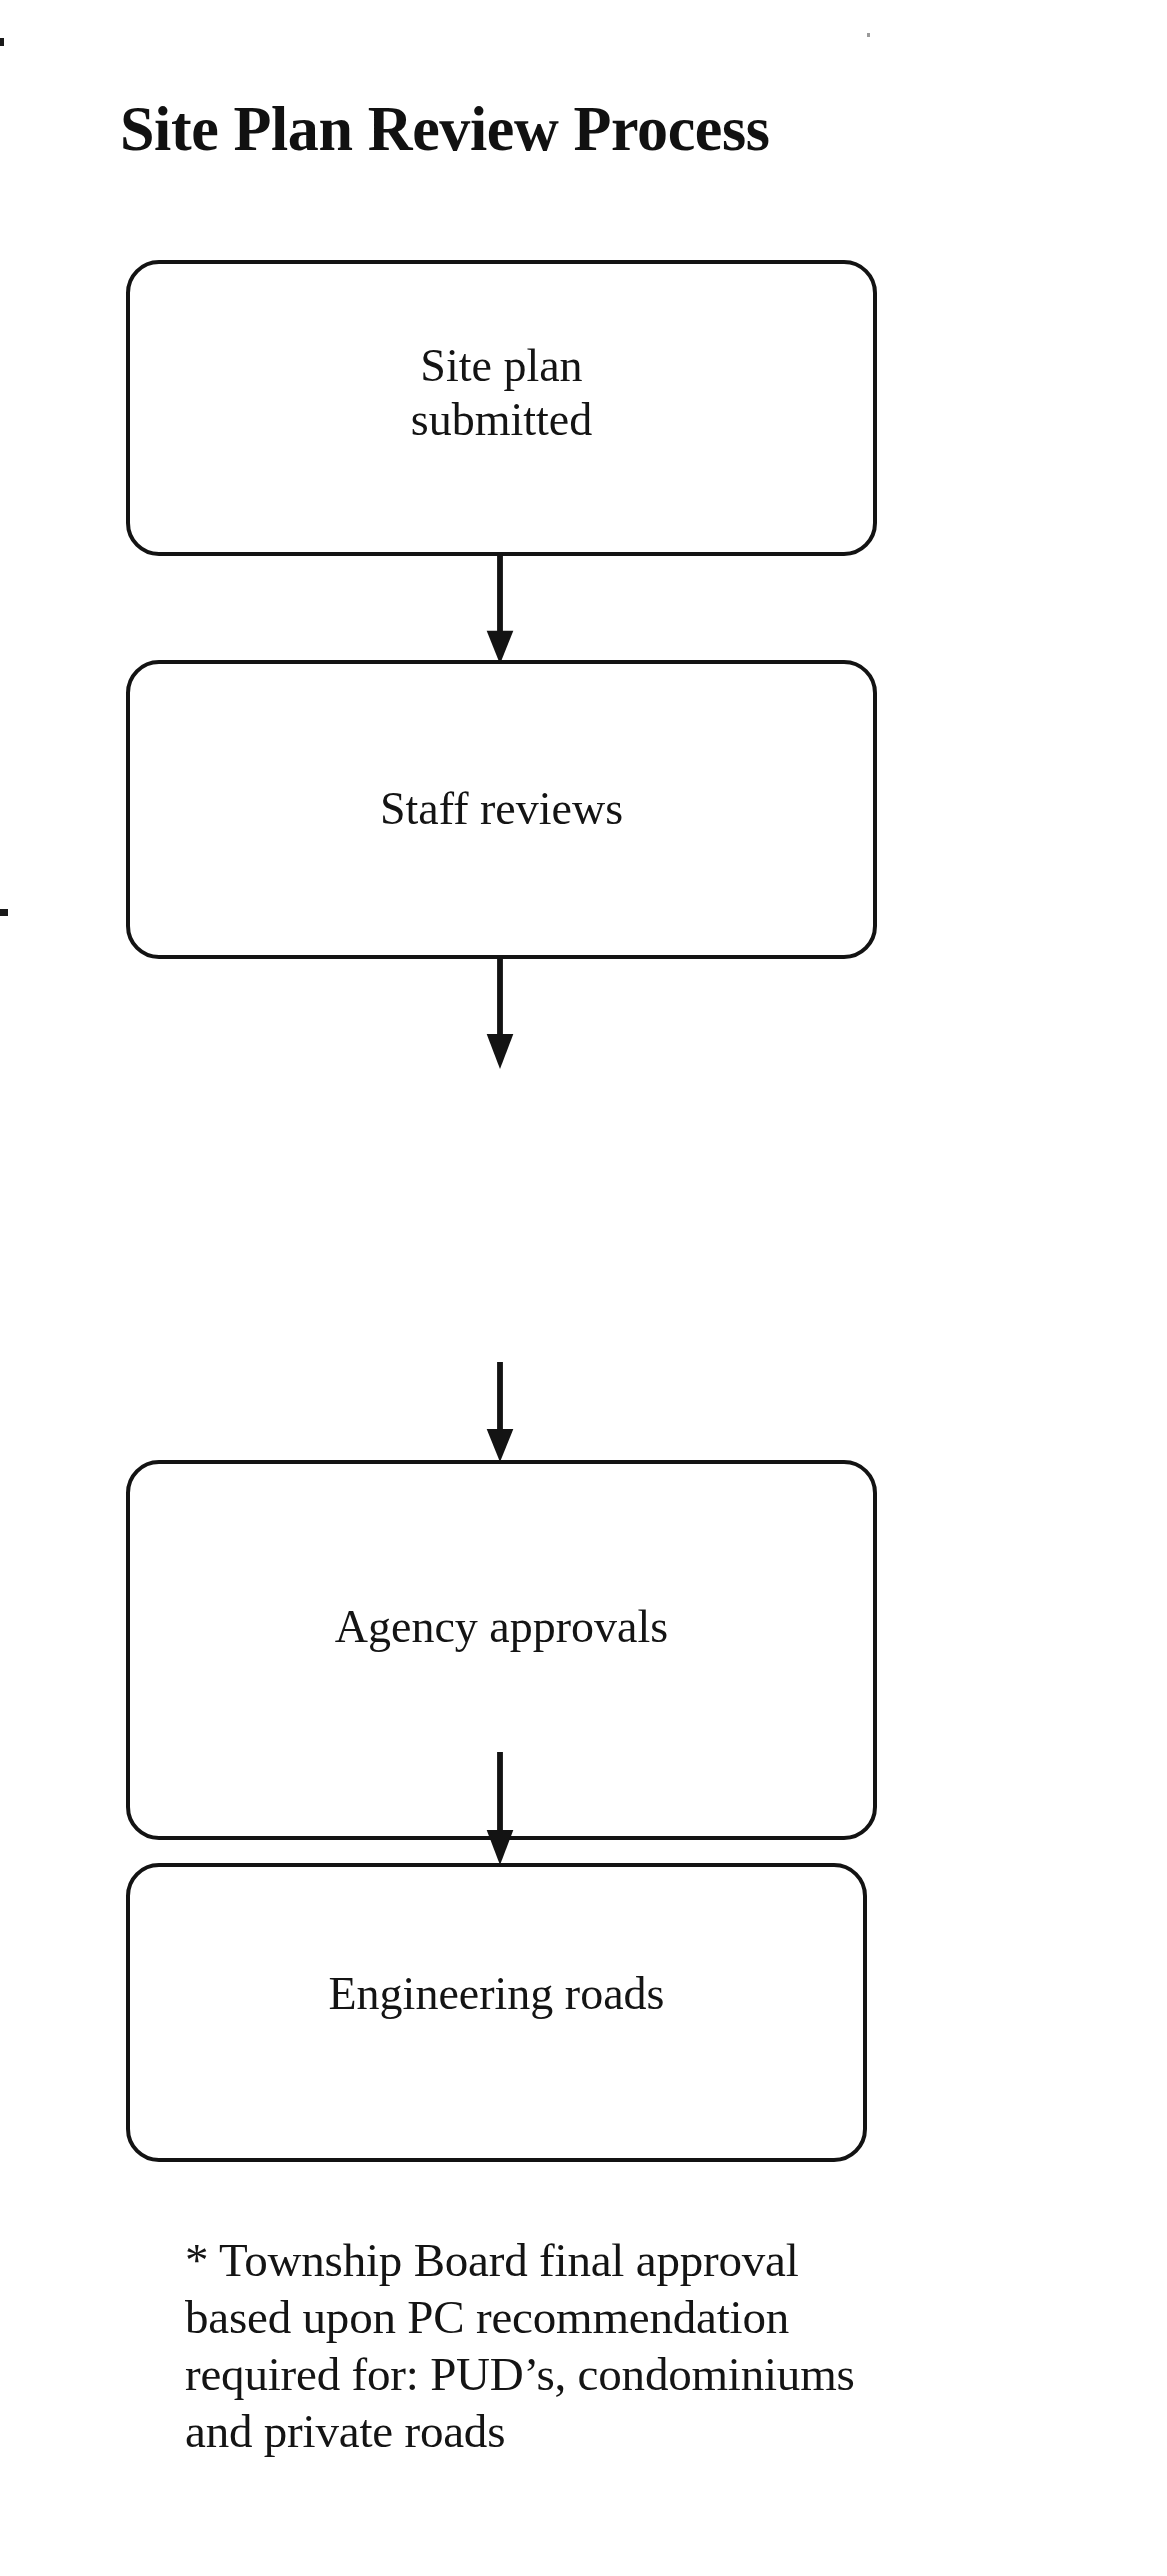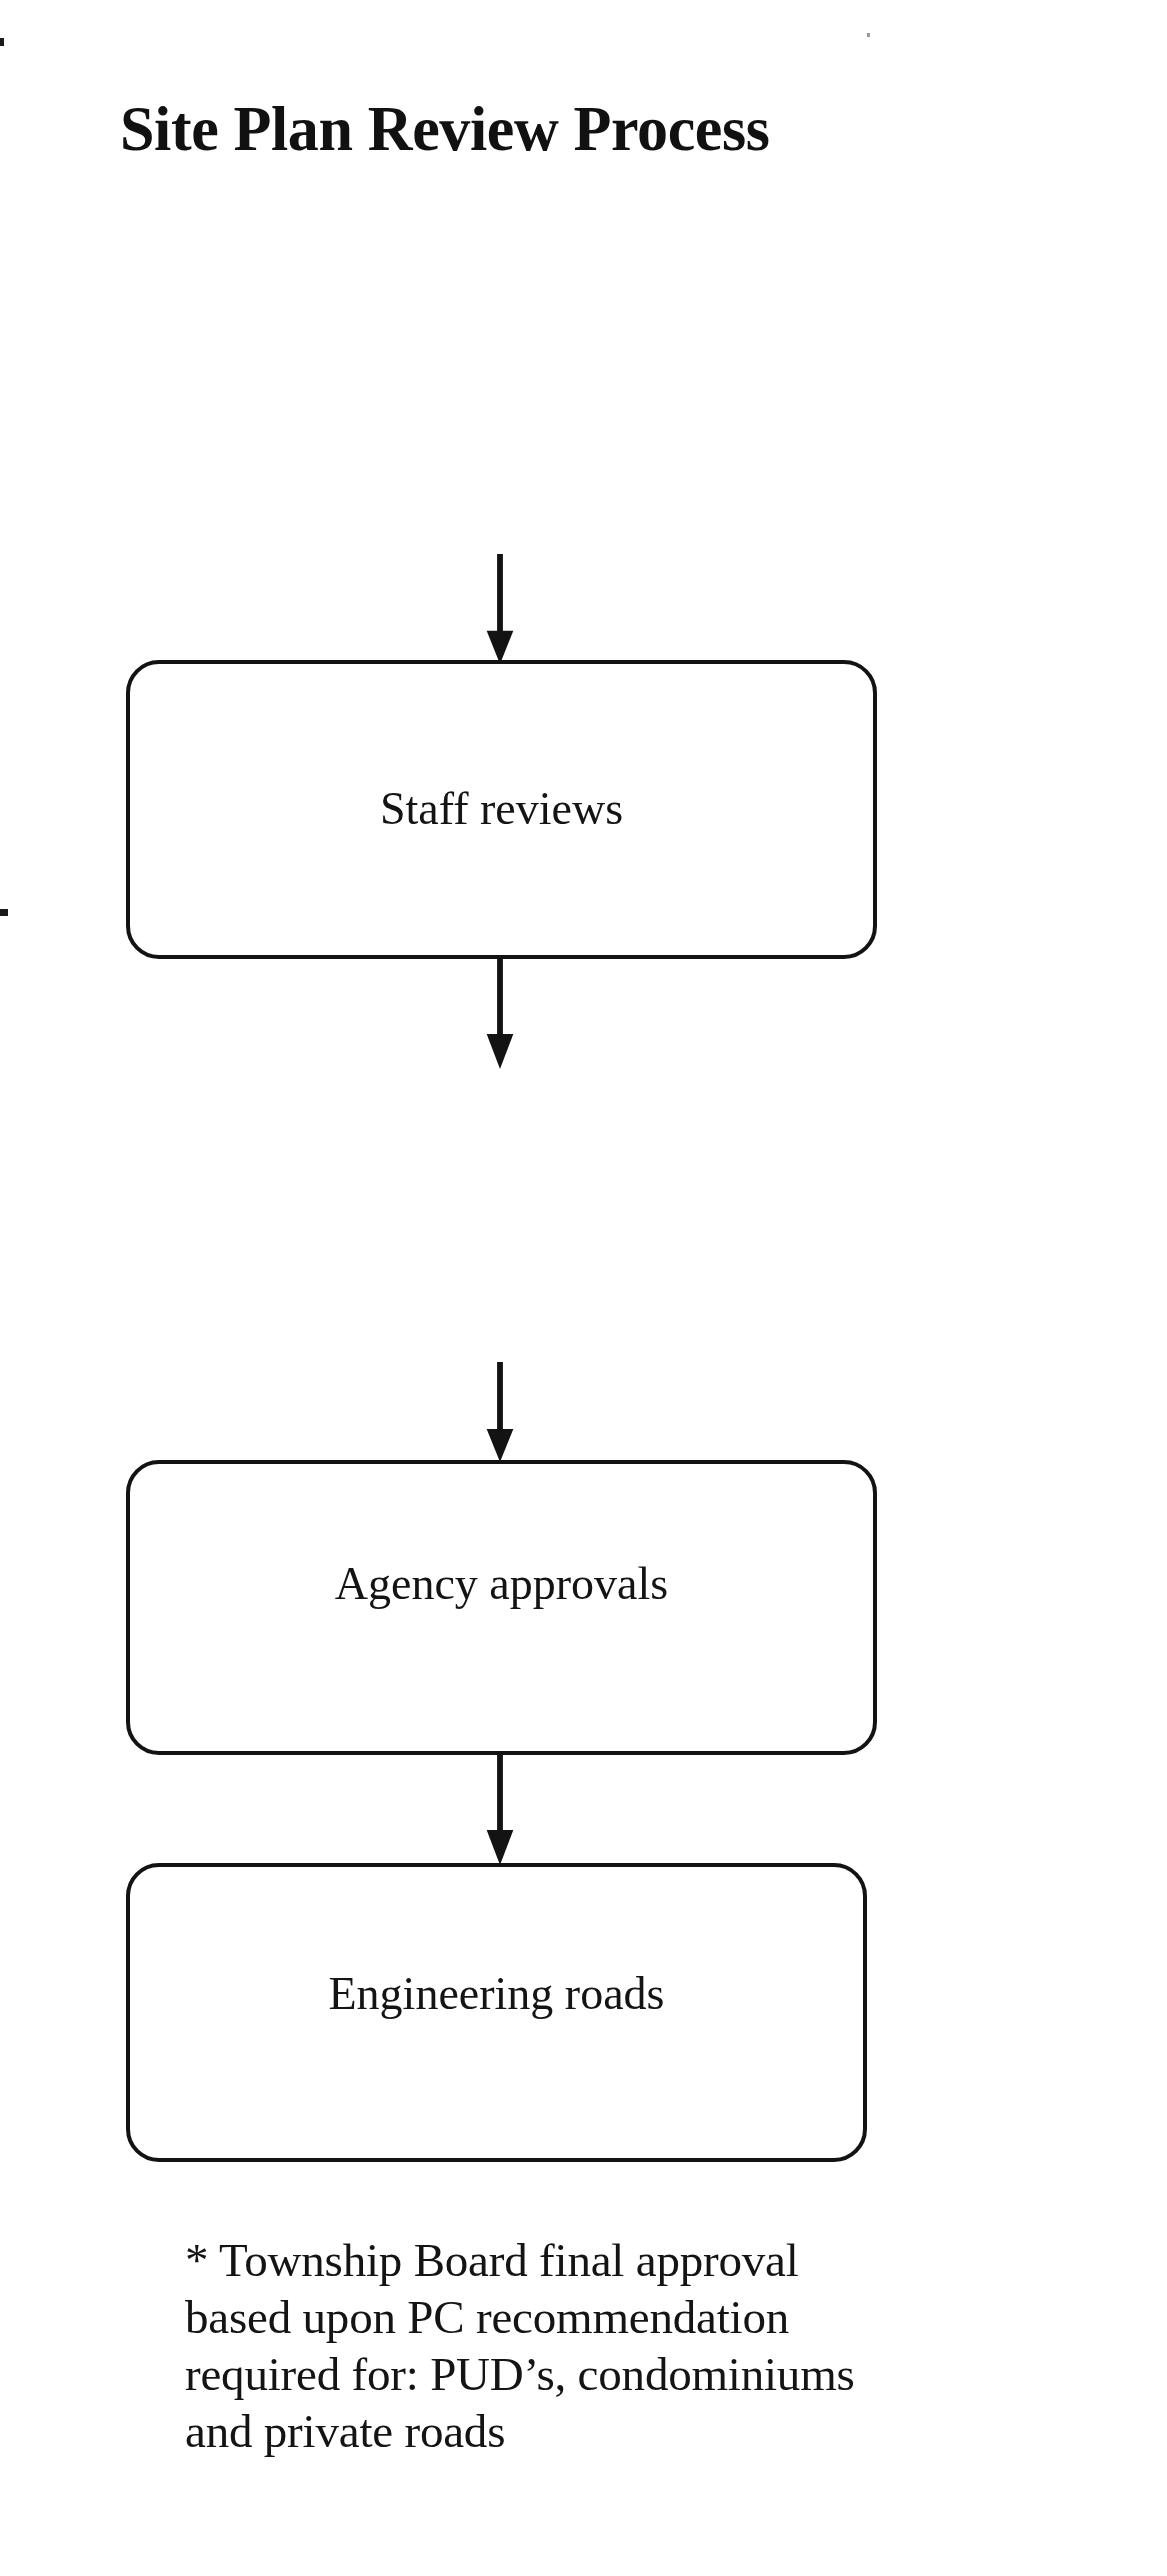--- a/index.html
+++ b/index.html
@@ -44,21 +44,21 @@
     font-weight:normal;
     color:#141414;
     letter-spacing:0px;
     padding:0 18px;
     white-space:pre-line;
   }
 
   #box-1{ left:126px; top:260px;  width:751px; height:296px; }
   #box-2{ left:126px; top:660px;  width:751px; height:299px; }
   #box-3{ left:126px; top:1066px; width:741px; height:299px; }
-  #box-4{ left:126px; top:1460px; width:751px; height:295px; }
+  #box-4{ left:126px; top:1460px; width:751px; height:380px; }
   #box-5{ left:126px; top:1863px; width:741px; height:299px; }
 
   
   #box-1 .label{ transform:translateY(-15px); }
   #box-2 .label{ transform:translateY(0px); }
   #box-3 .label{ transform:translateY(-10px); }
   #box-4 .label{ transform:translateY(-23px); }
   #box-5 .label{ transform:translateY(-18px); }
 
   
@@ -88,20 +88,24 @@
   #speck-mid{ left:0px;  top:909px; width:7.5px;  height:6.6px; }
   #speck-title-dot{ left:867px; top:33px; width:3.3px; height:4.1px; background:#9a9a9a; }
 </style>
 </head>
 <body>
 
 <div class="canvas">
 
   <div class="title">Site Plan Review Process</div>
 
+  <div class="flowbox" id="box-1">
+    <span class="label">Site plan
+submitted</span>
+  </div>
 
   <div class="arrow" id="arrow-1">
     <svg viewBox="0 0 48 132" preserveAspectRatio="none" aria-hidden="true">
       <line x1="24" y1="0" x2="24" y2="94" stroke="#131313" stroke-width="7"></line>
       <polygon points="8,92 40,92 24,132" fill="#131313"></polygon>
     </svg>
   </div>
 
   <div class="flowbox" id="box-2">
     <span class="label">Staff reviews</span>

